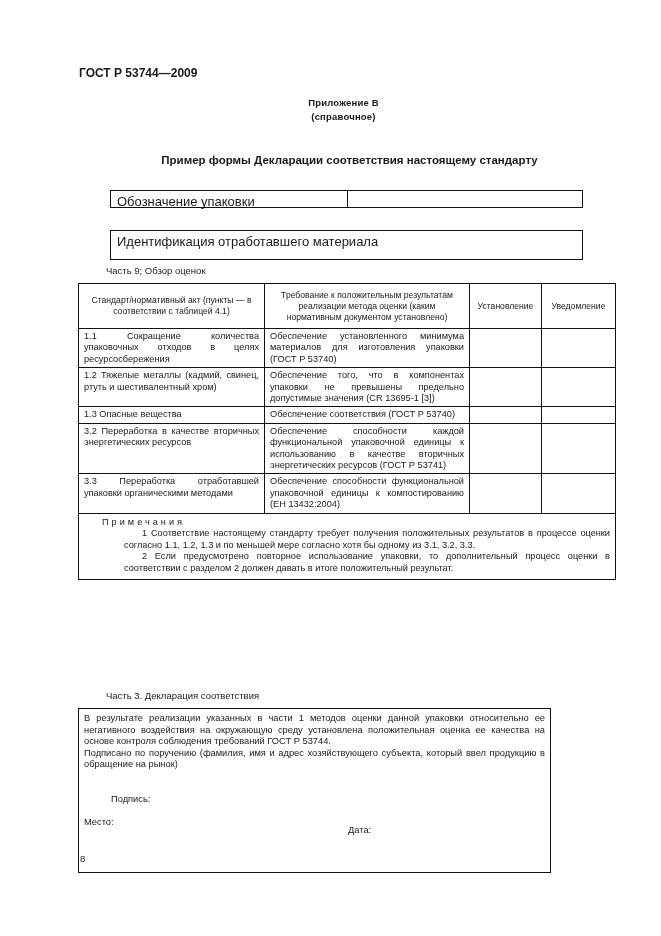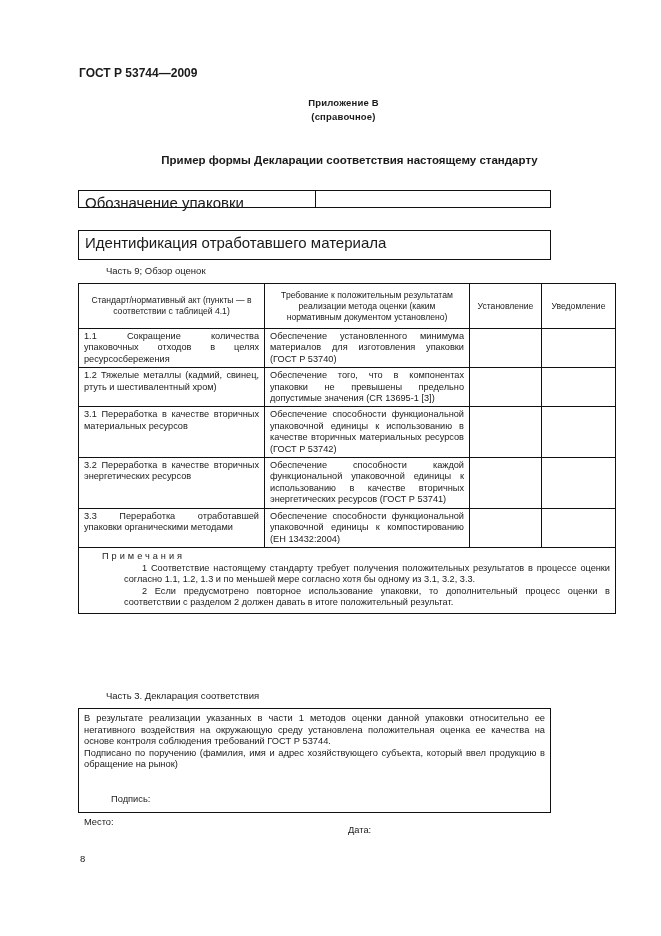--- a/index.html
+++ b/index.html
@@ -8,21 +8,21 @@
       font-family: "Liberation Sans", "DejaVu Sans", sans-serif;
       color: #1a1a1a;
     }
     .abs { position: absolute; }
     .doc-code { left: 79px; top: 66px; font-size: 12px; font-weight: bold; }
     .annex { left: 0; width: 661px; text-align: center; font-size: 9.5px; font-weight: bold; letter-spacing: 0.2px; }
     .annex-1 { top: 97px; left: 13px; }
     .annex-2 { top: 111px; left: 13px; }
     .form-title { left: 0; width: 661px; top: 154px; text-align: center; font-size: 11.5px; font-weight: bold; left: 19px; }
 
-    .box { border: 1.4px solid #111; box-sizing: border-box; font-size: 15px; }
+    .box { border: 1.4px solid #111; box-sizing: border-box; font-size: 13px; margin-left: 32px; }
     .box-row1 { left: 78px; top: 190px; width: 473px; height: 18px; display: flex; }
     .box-row1 .cell { padding: 3px 6px 0 6px; box-sizing: border-box; }
     .box-row1 .cell-left { width: 237px; border-right: 1px solid #111; }
     .box-row1 .cell-right { flex: 1; }
     .box-row2 { left: 78px; top: 230px; width: 473px; height: 30px; padding: 3px 6px 0 6px; }
 
     .part-label { font-size: 9.5px; }
     .part1 { left: 106px; top: 265px; }
     .part2 { left: 106px; top: 690px; }
 
@@ -36,21 +36,21 @@
     }
     table.review th { font-weight: normal; text-align: center; vertical-align: middle; height: 40px; font-size: 8.6px; line-height: 11px; }
     table.review thead tr th { border-bottom: 1.8px solid #111; }
     table.review { border: 1.4px solid #111; }
     table.review td.just { text-align: justify; }
     .notes { font-size: 9.2px; line-height: 11.6px; padding: 3px 5px 4px 5px !important; text-align: justify; }
     .notes .h { letter-spacing: 3px; display: block; padding-left: 18px; }
     .notes .p { display: block; text-indent: 18px; margin-left: 40px; }
 
     .decl {
-      left: 78px; top: 708px; width: 473px; height: 105px;
+      left: 78px; top: 708px; width: 473px; height: 165px;
       border: 1.4px solid #111; box-sizing: border-box;
       font-size: 9.3px; line-height: 11.6px; padding: 4px 5px;
     }
     .decl p { margin: 0; text-align: justify; }
     .decl .sign { position: absolute; left: 20px; top: 85px; padding-left: 12px; }
     .decl .place { position: absolute; left: 5px; top: 108px; }
     .decl .date { position: absolute; left: 269px; top: 116px; }
     .page-num { left: 80px; top: 853px; font-size: 9.5px; }
   </style>
 </head>
@@ -90,22 +90,22 @@
       <td></td>
       <td></td>
     </tr>
     <tr>
       <td class="just">1.2 Тяжелые металлы (кадмий, свинец, ртуть и шестивалентный хром)</td>
       <td class="just">Обеспечение того, что в компонентах упаковки не превышены предельно допустимые значения (CR 13695-1 [3])</td>
       <td></td>
       <td></td>
     </tr>
     <tr>
-      <td class="just">3.1 Переработка в качестве вторичных материальных ресурсов</td>
-      <td class="just">Обеспечение способности функциональной упаковочной единицы к использованию в качестве вторичных материальных ресурсов (ГОСТ Р 53742)</td>
+      <td class="just">1.3 Опасные вещества</td>
+      <td class="just">Обеспечение соответствия (ГОСТ Р 53740)</td>
       <td></td>
       <td></td>
     </tr>
     <tr>
       <td class="just">3.2 Переработка в качестве вторичных энергетических ресурсов</td>
       <td class="just">Обеспечение способности каждой функциональной упаковочной единицы к использованию в качестве вторичных энергетических ресурсов (ГОСТ Р 53741)</td>
       <td></td>
       <td></td>
     </tr>
     <tr>

